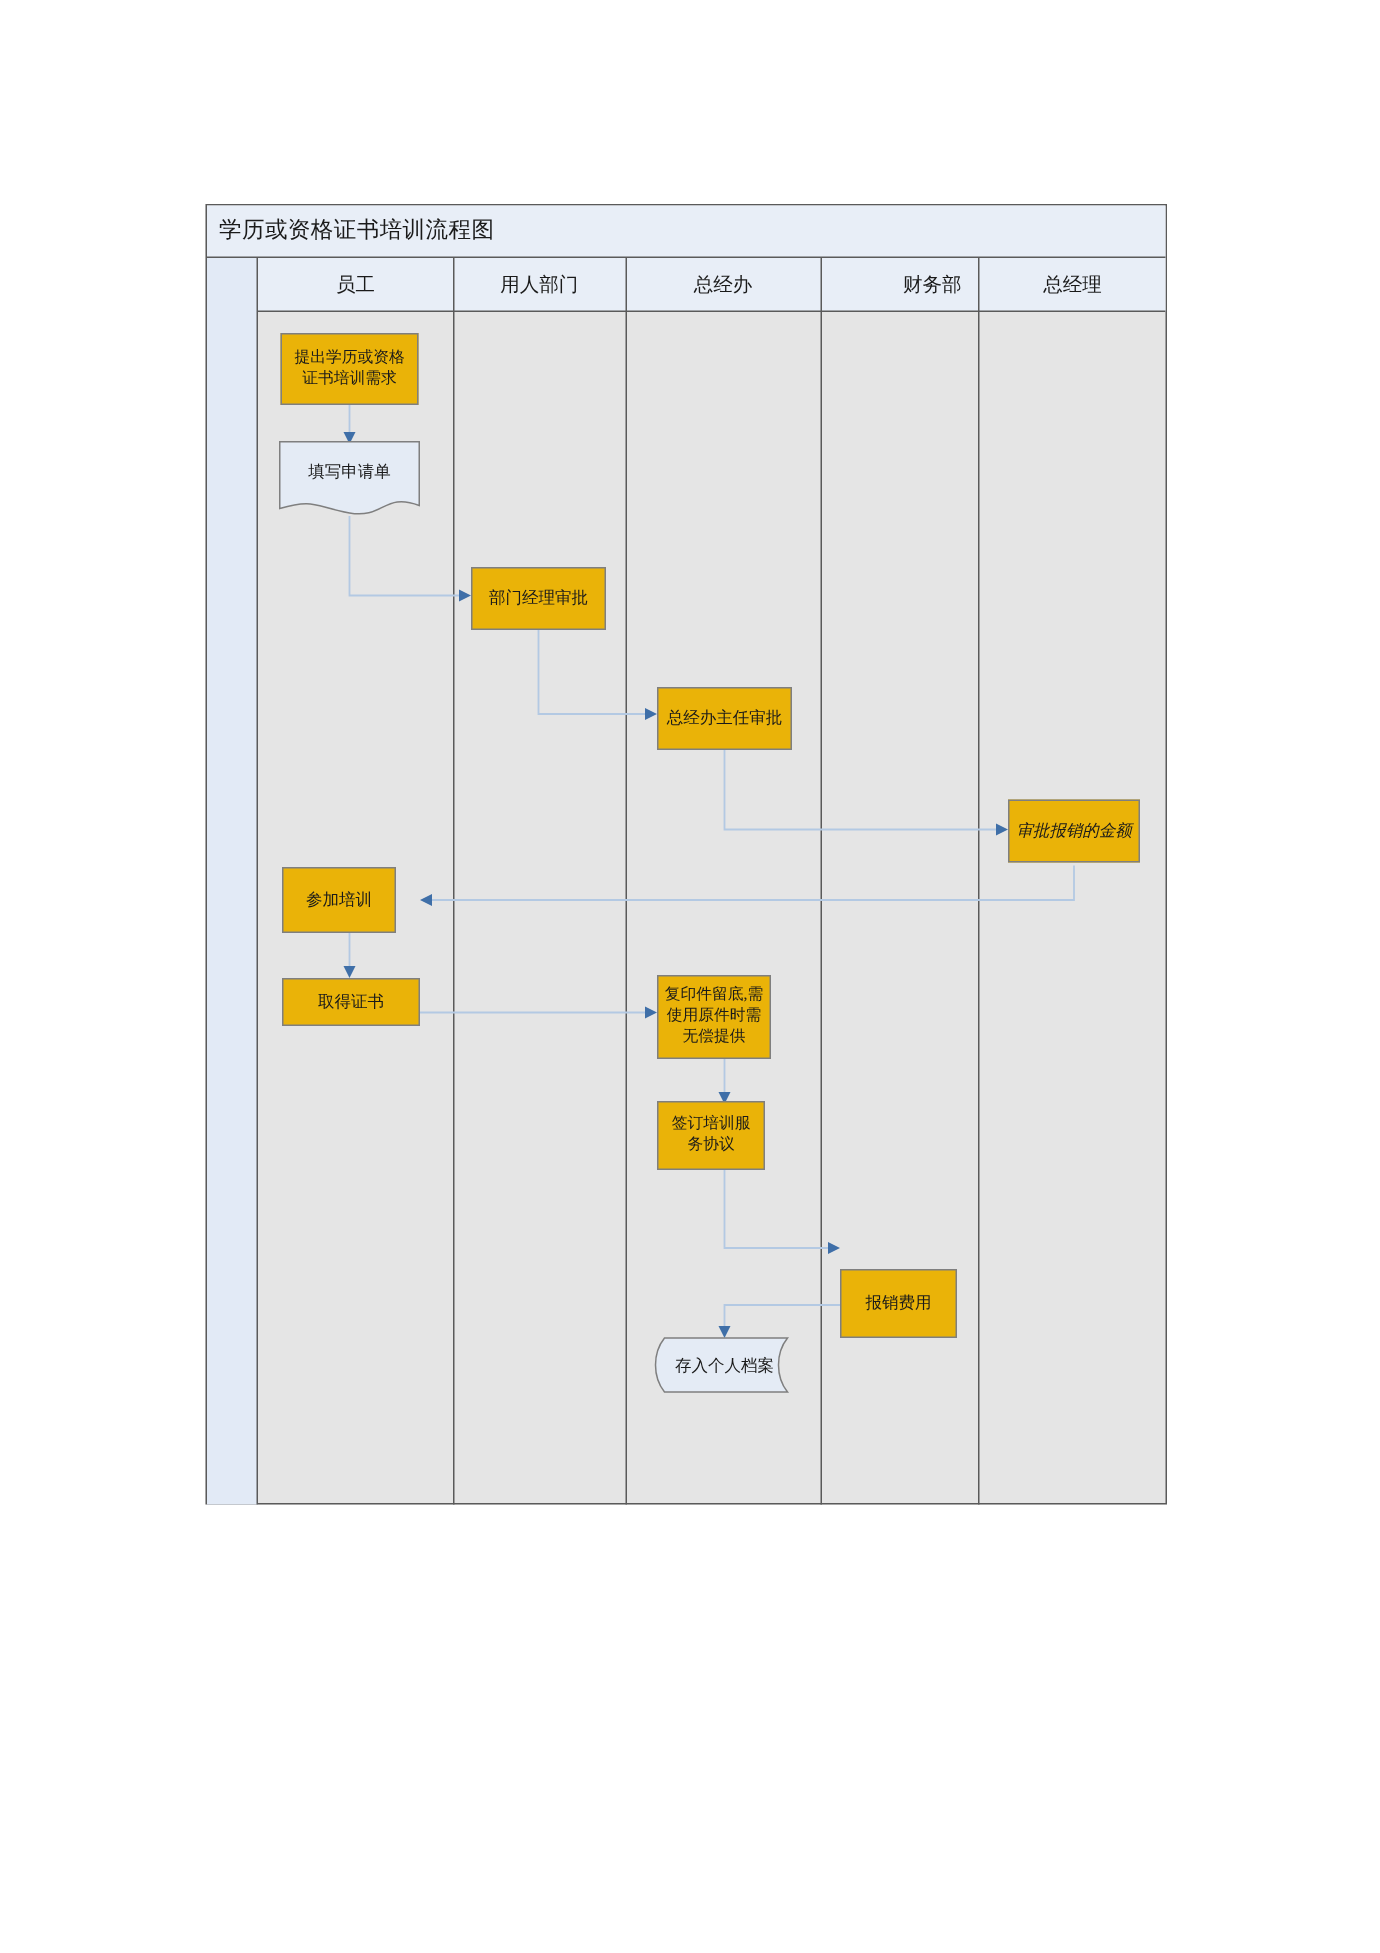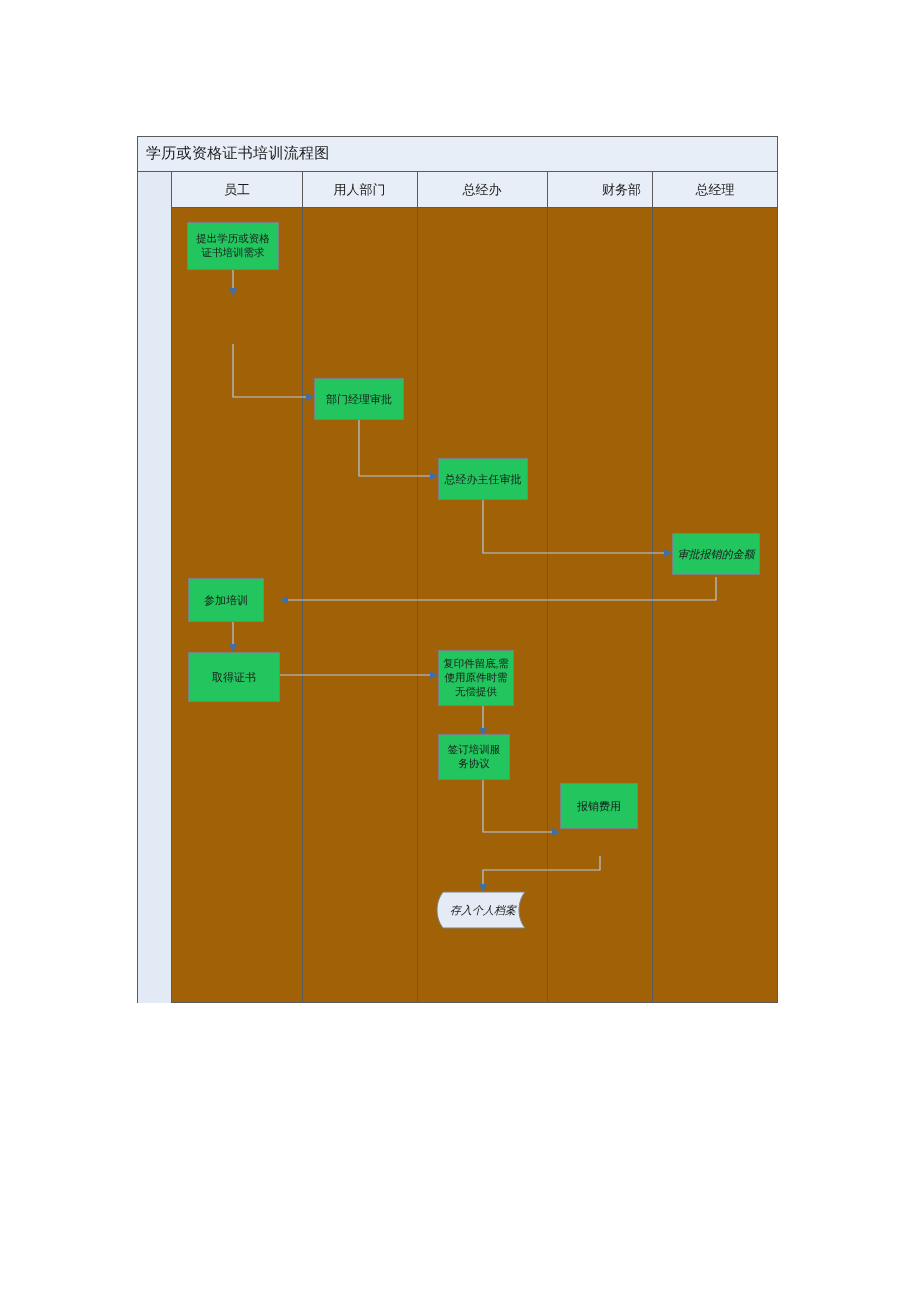--- a/index.html
+++ b/index.html
@@ -24,21 +24,21 @@
 
   
   .table-frame {
     position: absolute;
     left: 137px;
     top: 136px;
     width: 641px;
     height: 867px;
     border: 1px solid #5a5a5a;
     box-sizing: border-box;
-    background: #a16207;
+    background: #e5e5e5;
   }
 
   .title-row {
     position: absolute;
     left: 0; top: 0;
     width: 100%;
     height: 35px;
     box-sizing: border-box;
     border-bottom: 1px solid #5a5a5a;
     background: #e8eef7;
@@ -91,21 +91,21 @@
     position: absolute;
     top: 35px;
     width: 1px;
     height: 831px;
     background: #5a5a5a;
   }
 
   
   .node {
     position: absolute;
-    background: #22c55e;
+    background: #eab308;
     border: 1px solid #7f7f7f;
     box-sizing: border-box;
     display: flex;
     align-items: center;
     justify-content: center;
     text-align: center;
     font-size: 11px;
     line-height: 1.35;
     color: #1a1a1a;
     padding: 2px 4px;
@@ -125,21 +125,21 @@
     height: 78%;
     display: flex;
     align-items: center;
     justify-content: center;
     font-size: 11px;
     color: #1a1a1a;
     text-align: center;
   }
 
   
-  .tape-shape { position: absolute; font-style: italic; }
+  .tape-shape { position: absolute; }
   .tape-shape svg { display: block; }
   .tape-shape .tape-label {
     position: absolute;
     left: 0; top: 0;
     width: 100%; height: 100%;
     display: flex;
     align-items: center;
     justify-content: center;
     font-size: 11px;
     color: #1a1a1a;
@@ -212,36 +212,42 @@
 
     <path class="conn" d="M483,780 L483,832 L552,832"></path>
     <polygon class="arrowhead" points="552,828 552,836 560,832"></polygon>
 
     <path class="conn" d="M600,856 L600,870 L483,870 L483,885"></path>
     <polygon class="arrowhead" points="479,884 487,884 483,892"></polygon>
   </svg>
 
   <div class="node small" style="left:187px; top:222px; width:92px; height:48px;">提出学历或资格证书培训需求</div>
 
+  <div class="doc-shape" style="left:186px; top:294px; width:94px; height:52px;">
+    <svg width="94" height="52" viewBox="0 0 94 52">
+      <path d="M0.5,0.5 L93.5,0.5 L93.5,43 C70,34 70,52 47,48 C24,44 24,38 0.5,45 Z" fill="#e4ebf5" stroke="#7f7f7f" stroke-width="1"></path>
+    </svg>
+    <div class="doc-label">填写申请单</div>
+  </div>
 
   <div class="node" style="left:314px; top:378px; width:90px; height:42px;">部门经理审批</div>
 
   <div class="node" style="left:438px; top:458px; width:90px; height:42px;">总经办主任审批</div>
 
   <div class="node" style="left:672px; top:533px; width:88px; height:42px;font-style:italic;">审批报销的金额</div>
 
   <div class="node" style="left:188px; top:578px; width:76px; height:44px;">参加培训</div>
 
-  <div class="node" style="left:188px; top:652px; width:92px; height:50px;text-align:right;">取得证书</div>
+  <div class="node" style="left:188px; top:652px; width:92px; height:32px;text-align:right;">取得证书</div>
 
   <div class="node small" style="left:438px; top:650px; width:76px; height:56px;">复印件留底,需使用原件时需无偿提供</div>
 
   <div class="node small" style="left:438px; top:734px; width:72px; height:46px;">签订培训服务协议</div>
 
-  <div class="node" style="left:560px; top:783px; width:78px; height:46px;">报销费用</div>
+  <div class="node" style="left:560px; top:846px; width:78px; height:46px;">报销费用</div>
 
   <div class="tape-shape" style="left:433px; top:890px; width:100px; height:40px;">
     <svg width="100" height="40" viewBox="0 0 100 40">
       <path d="M10,2 L92,2 C84,12 84,28 92,38 L10,38 C2,28 2,12 10,2 Z" fill="#e4ebf5" stroke="#7f7f7f" stroke-width="1"></path>
     </svg>
     <div class="tape-label">存入个人档案</div>
   </div>
 
 </div>
 

